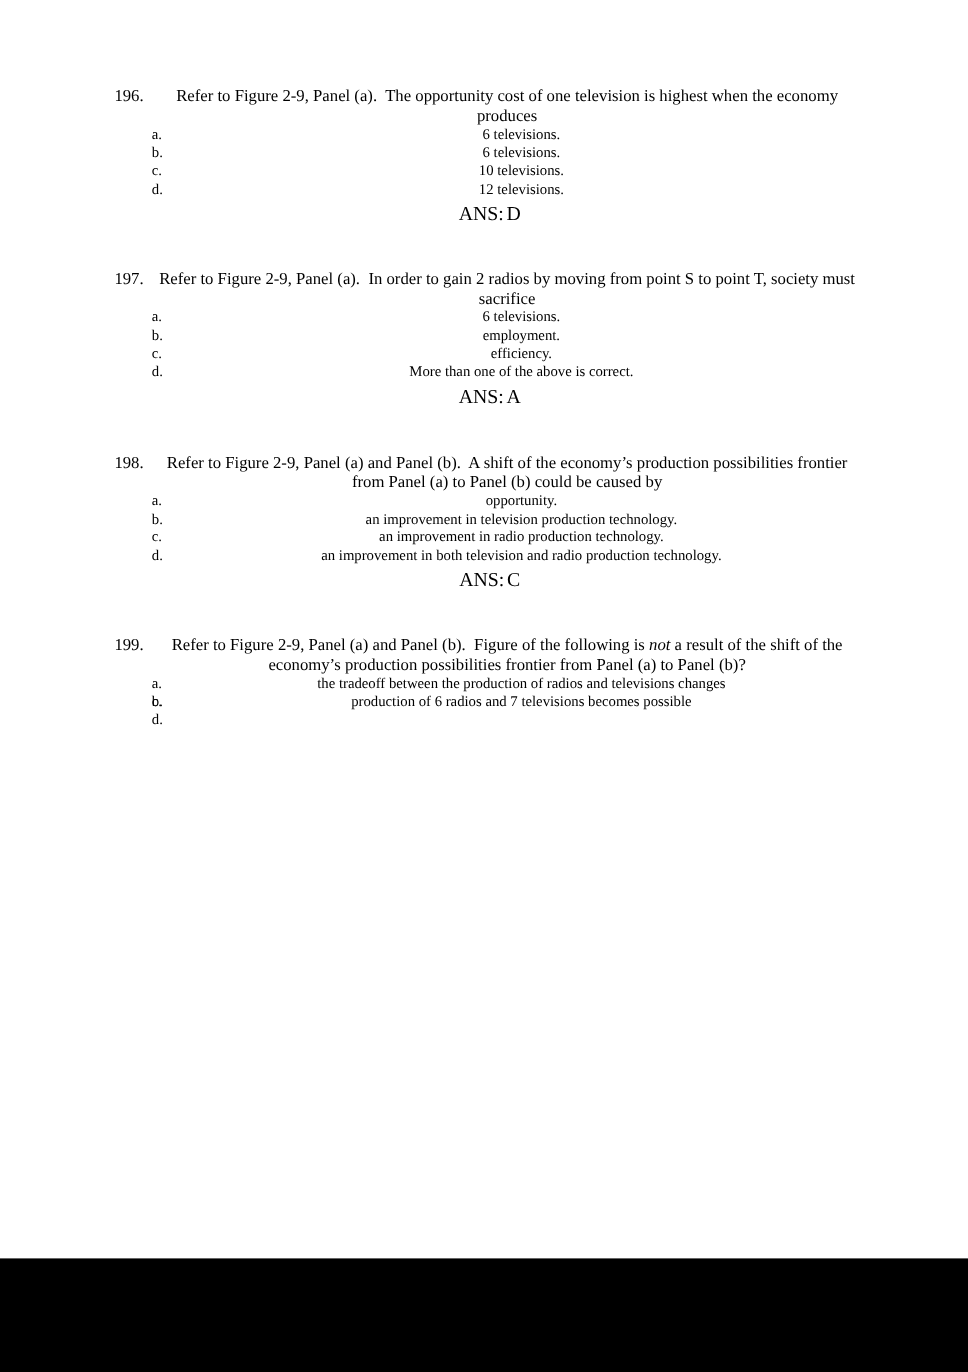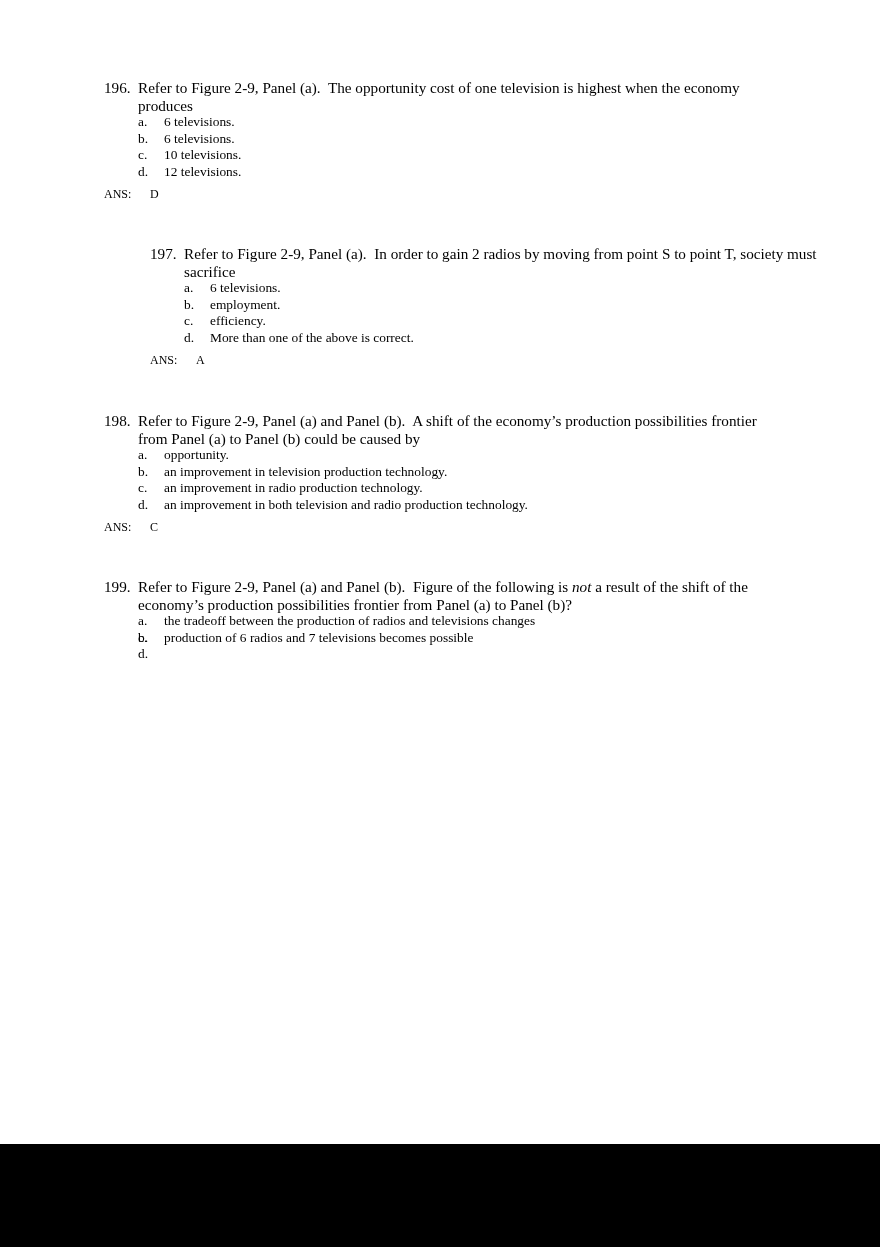--- a/index.html
+++ b/index.html
@@ -15,20 +15,21 @@
       font-family: "Liberation Serif", "DejaVu Serif", serif;
       color: #000000;
     }
     .page {
       position: absolute;
       left: 0;
       top: 0;
       width: 880px;
       height: 1172px;
       background: #ffffff;
+      text-align: center;
     }
     .bottom-band {
       position: absolute;
       left: 0;
       top: 1144px;
       width: 880px;
       height: 103px;
       background: #000000;
     }
     .question {
@@ -63,21 +64,21 @@
       line-height: 16.5px;
       padding-left: 26px;
       white-space: nowrap;
     }
     .opt-letter {
       position: absolute;
       left: 0;
       top: 0;
     }
     .ans {
-      font-size: 12px;
+      font-size: 18px;
       line-height: 16px;
       margin-top: 6px;
       position: relative;
     }
     .ans-label {
       display: inline-block;
       width: 46px;
     }
   </style>
 </head>
@@ -95,21 +96,21 @@
       <li class="q-option"><span class="opt-letter">a.</span><span>6 televisions.</span></li>
       <li class="q-option"><span class="opt-letter">b.</span><span>6 televisions.</span></li>
       <li class="q-option"><span class="opt-letter">c.</span><span>10 televisions.</span></li>
       <li class="q-option"><span class="opt-letter">d.</span><span>12 televisions.</span></li>
     </ul>
     <div class="ans">
       <span class="ans-label">ANS:</span><span>D</span>
     </div>
   </div>
 
-  <div class="question" style="top:245px;margin-left:46px;">
+  <div class="question" style="top:245px;">
     <div class="q-head">
       <span class="q-num">197.</span>
       <span class="q-ref">Refer to Figure 2-9, Panel (a).</span>&nbsp;
       <span>In order to gain 2 radios by moving from point S to point T, society must sacrifice</span>
     </div>
     <ul class="q-options">
       <li class="q-option"><span class="opt-letter">a.</span><span>6 televisions.</span></li>
       <li class="q-option"><span class="opt-letter">b.</span><span>employment.</span></li>
       <li class="q-option"><span class="opt-letter">c.</span><span>efficiency.</span></li>
       <li class="q-option"><span class="opt-letter">d.</span><span>More than one of the above is correct.</span></li>

